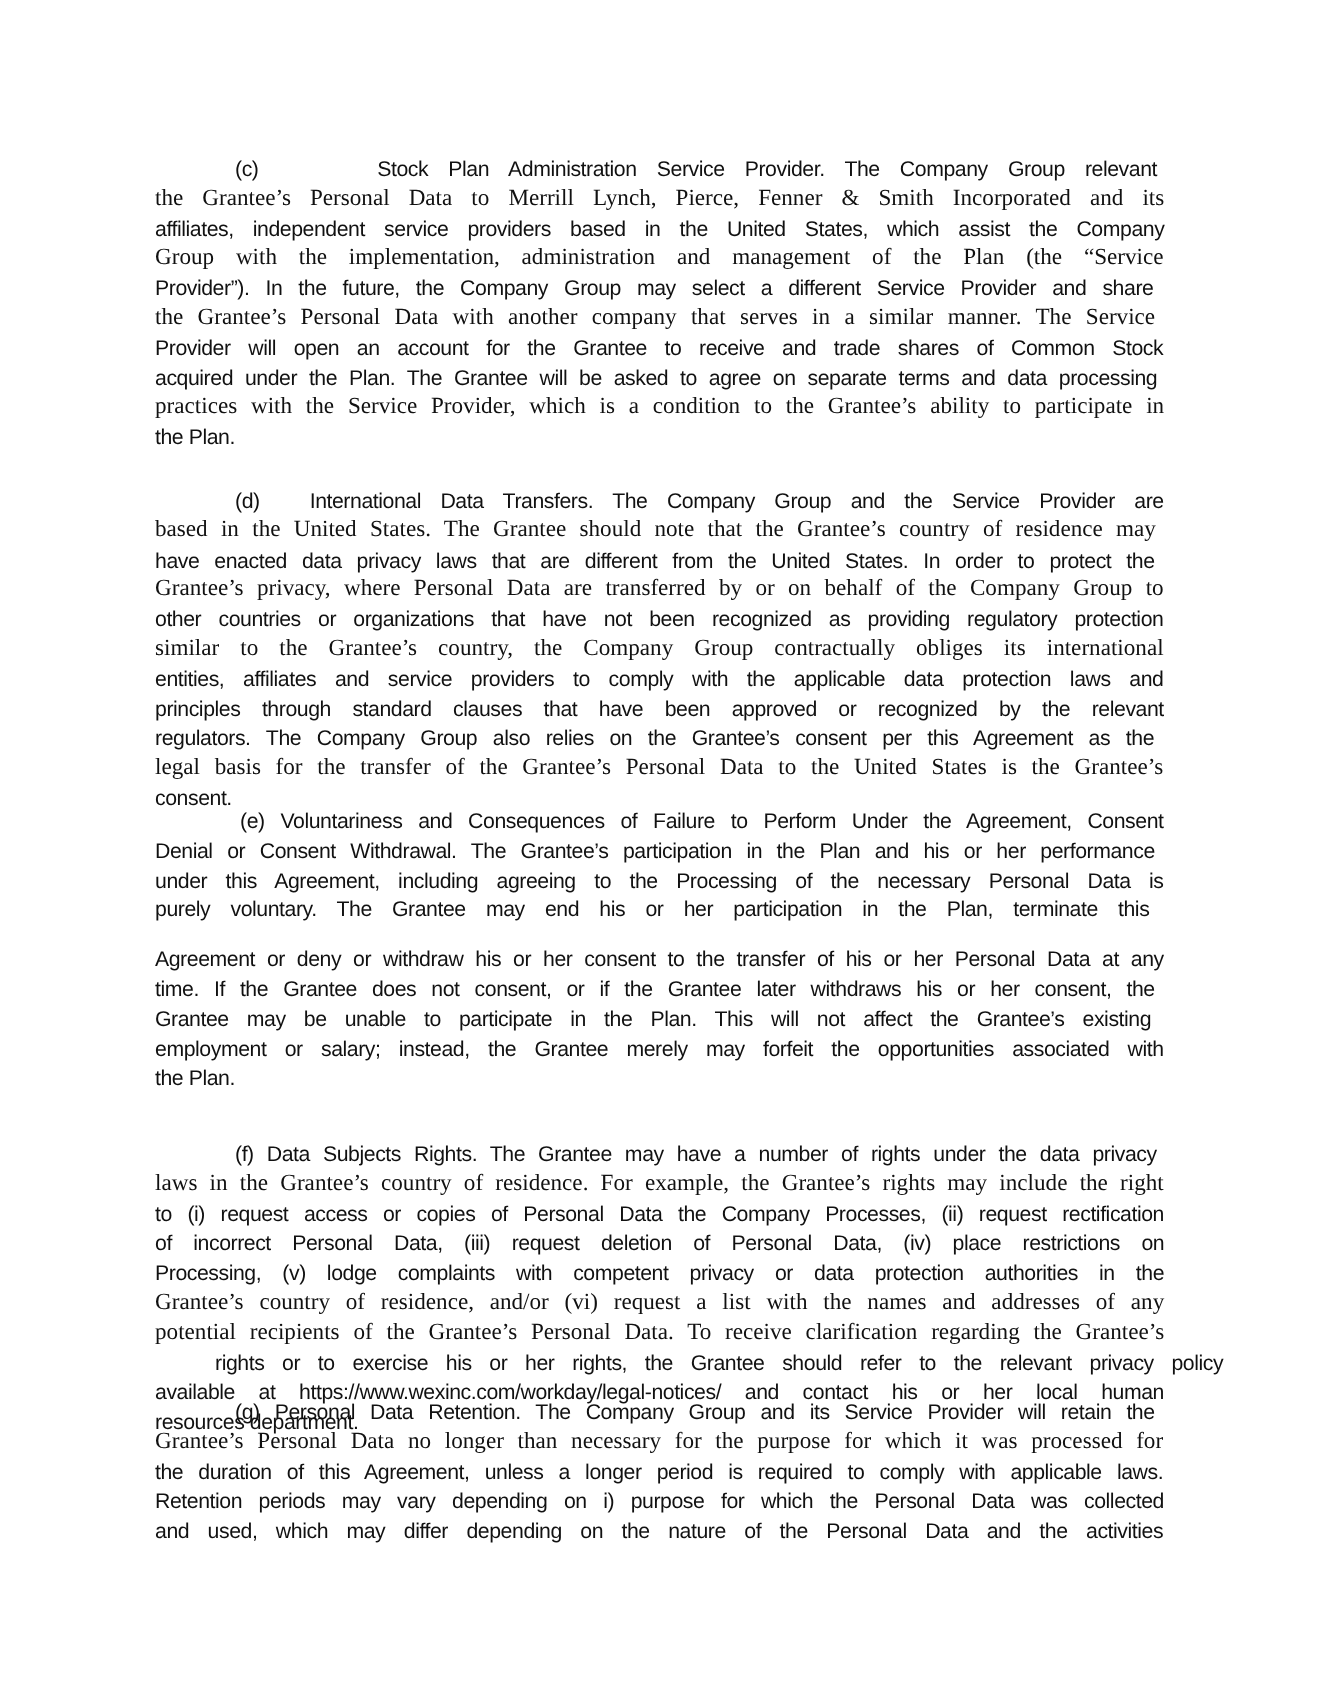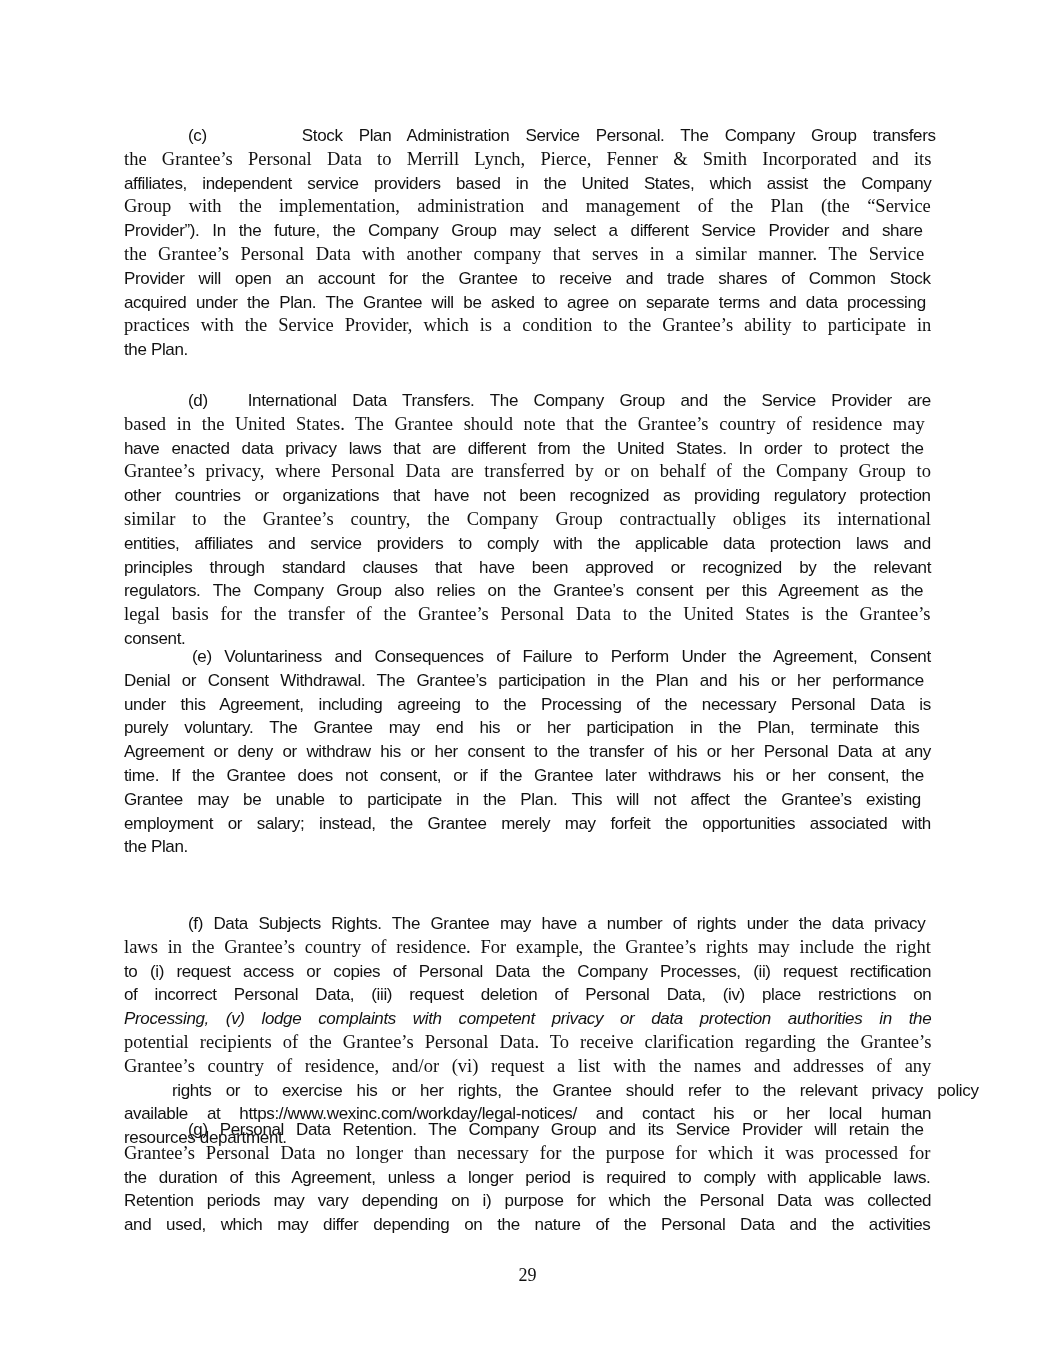--- a/index.html
+++ b/index.html
@@ -62,21 +62,21 @@
       font-size: 18px;
       color: #111111;
     }
   </style>
 </head>
 <body>
 
 <div class="page">
 
   <div class="para" style="top:124px;">
-    <span class="line sans" style="padding-left: 64px; text-align-last: justify; display: block;"><span style="display: inline-block; white-space: nowrap; word-spacing: 11.75px;"><span>(c)</span><span class="label-gap-c"></span><span>Stock Plan Administration Service Personal. The Company Group transfers</span></span></span>
+    <span class="line sans" style="padding-left: 64px; text-align-last: justify; display: block;"><span style="display: inline-block; white-space: nowrap; word-spacing: 11.75px;"><span>(c)</span><span class="label-gap-c"></span><span>Stock Plan Administration Service Provider. The Company Group relevant</span></span></span>
     <span class="line serif" style="display: block;"><span style="display: inline-block; white-space: nowrap; word-spacing: 10.6154px;">the Grantee’s Personal Data to Merrill Lynch, Pierce, Fenner &amp; Smith Incorporated and its</span></span>
     <span class="line sans" style="display: block;"><span style="display: inline-block; white-space: nowrap; word-spacing: 10.9167px;">affiliates, independent service providers based in the United States, which assist the Company</span></span>
     <span class="line serif" style="display: block;"><span style="display: inline-block; white-space: nowrap; word-spacing: 12.8182px;">Group with the implementation, administration and management of the Plan (the “Service</span></span>
     <span class="line sans" style="display: block;"><span style="display: inline-block; white-space: nowrap; word-spacing: 8.46667px;">Provider”).  In the future, the Company Group may select a different Service Provider and share</span></span>
     <span class="line serif" style="display: block;"><span style="display: inline-block; white-space: nowrap; word-spacing: 6.86667px;">the Grantee’s Personal Data with another company that serves in a similar manner.  The Service</span></span>
     <span class="line sans" style="display: block;"><span style="display: inline-block; white-space: nowrap; word-spacing: 9.73333px;">Provider will open an account for the Grantee to receive and trade shares of Common Stock</span></span>
     <span class="line sans" style="display: block;"><span style="display: inline-block; white-space: nowrap; word-spacing: 5.11765px;">acquired under the Plan.  The Grantee will be asked to agree on separate terms and data processing</span></span>
     <span class="line serif" style="display: block;"><span style="display: inline-block; white-space: nowrap; word-spacing: 6.4px;">practices with the Service Provider, which is a condition to the Grantee’s ability to participate in</span></span>
     <span class="line sans last" style="display: block;"><span style="display: inline-block; white-space: nowrap;">the Plan.</span></span>
   </div>
@@ -93,42 +93,41 @@
     <span class="line sans" style="display: block;"><span style="display: inline-block; white-space: nowrap; word-spacing: 8.13333px;">regulators.  The Company Group also relies on the Grantee’s consent per this Agreement as the</span></span>
     <span class="line serif" style="display: block;"><span style="display: inline-block; white-space: nowrap; word-spacing: 7.125px;">legal basis for the transfer of the Grantee’s Personal Data to the United States is the Grantee’s</span></span>
     <span class="line sans last" style="display: block;"><span style="display: inline-block; white-space: nowrap;">consent.</span></span>
   </div>
 
   <div class="para" style="top:645px;">
     <span class="line sans" style="padding-left: 68px; display: block;"><span style="display: inline-block; white-space: nowrap; word-spacing: 8.27273px;">(e) Voluntariness and Consequences of Failure to Perform Under the Agreement, Consent</span></span>
     <span class="line sans" style="display: block;"><span style="display: inline-block; white-space: nowrap; word-spacing: 7.26667px;">Denial or Consent Withdrawal.  The Grantee’s participation in the Plan and his or her performance</span></span>
     <span class="line sans" style="display: block;"><span style="display: inline-block; white-space: nowrap; word-spacing: 10.3846px;">under this Agreement, including agreeing to the Processing of the necessary Personal Data is</span></span>
     <span class="line sans" style="display: block;"><span style="display: inline-block; white-space: nowrap; word-spacing: 11.8px;">purely voluntary.  The Grantee may end his or her participation in the Plan, terminate this</span></span>
-    <span class="line sans" style="display: block;"><span style="display: inline-block; white-space: nowrap; word-spacing: 5.15789px;">Agreement or deny or withdraw his or her consent to the transfer of his or her Personal Data at any</span></span>
+    <span class="line sans" style="display: block; margin-top: 16px;"><span style="display: inline-block; white-space: nowrap; word-spacing: 5.15789px;">Agreement or deny or withdraw his or her consent to the transfer of his or her Personal Data at any</span></span>
     <span class="line sans" style="display: block;"><span style="display: inline-block; white-space: nowrap; word-spacing: 7.66667px;">time.  If the Grantee does not consent, or if the Grantee later withdraws his or her consent, the</span></span>
     <span class="line sans" style="display: block;"><span style="display: inline-block; white-space: nowrap; word-spacing: 10.125px;">Grantee may be unable to participate in the Plan.  This will not affect the Grantee’s existing</span></span>
     <span class="line sans" style="display: block;"><span style="display: inline-block; white-space: nowrap; word-spacing: 10.25px;">employment or salary; instead, the Grantee merely may forfeit the opportunities associated with</span></span>
     <span class="line sans last" style="display: block;"><span style="display: inline-block; white-space: nowrap;">the Plan.</span></span>
   </div>
 
   <div class="para" style="top:912px;">
     <span class="line sans" style="padding-left: 64px; display: block;"><span style="display: inline-block; white-space: nowrap; word-spacing: 6.0625px;">(f)  Data Subjects Rights. The Grantee may have a number of rights under the data privacy</span></span>
     <span class="line serif" style="display: block;"><span style="display: inline-block; white-space: nowrap; word-spacing: 5.13333px;">laws in the Grantee’s country of residence. For example, the Grantee’s rights may include the right</span></span>
     <span class="line sans" style="display: block;"><span style="display: inline-block; white-space: nowrap; word-spacing: 8.07143px;">to (i) request access or copies of Personal Data the Company Processes, (ii) request rectification</span></span>
     <span class="line sans" style="display: block;"><span style="display: inline-block; white-space: nowrap; word-spacing: 12.7692px;">of incorrect Personal Data, (iii) request deletion of Personal Data, (iv) place restrictions on</span></span>
-    <span class="line sans" style="display: block;"><span style="display: inline-block; white-space: nowrap; word-spacing: 12.5px; font-style: italic;">Processing, (v) lodge complaints with competent privacy or data protection authorities in the</span></span>
+    <span class="line sans" style="display: block;"><span style="display: inline-block; white-space: nowrap; word-spacing: 12.5px;">Processing, (v) lodge complaints with competent privacy or data protection authorities in the</span></span>
+    <span class="line serif" style="display: block;"><span style="display: inline-block; white-space: nowrap; word-spacing: 8px;">Grantee’s country of residence, and/or (vi) request a list with the names and addresses of any</span></span>
     <span class="line serif" style="display: block;"><span style="display: inline-block; white-space: nowrap; word-spacing: 6.41667px;">potential recipients of the Grantee’s Personal Data. To receive clarification regarding the Grantee’s</span></span>
-    <span class="line serif" style="display: block;"><span style="display: inline-block; white-space: nowrap; word-spacing: 8px;">Grantee’s country of residence, and/or (vi) request a list with the names and addresses of any</span></span>
     <span class="line sans" style="display: block;"><span style="display: inline-block; white-space: nowrap; word-spacing: 9.8125px; margin-left: 48px;">rights or to exercise his or her rights, the Grantee should refer to the relevant privacy policy</span></span>
     <span class="line sans" style="display: block;"><span style="display: inline-block; white-space: nowrap; word-spacing: 14.5556px;">available at https://www.wexinc.com/workday/legal-notices/ and contact his or her local human</span></span>
     <span class="line sans last" style="display: block;"><span style="display: inline-block; white-space: nowrap;">resources department.</span></span>
   </div>
 
   <div class="para" style="top:1118px;">
     <span class="line sans" style="padding-left: 64px; display: block;"><span style="display: inline-block; white-space: nowrap; word-spacing: 7.64286px;">(g)  Personal Data Retention. The Company Group and its Service Provider will retain the</span></span>
     <span class="line serif" style="display: block;"><span style="display: inline-block; white-space: nowrap; word-spacing: 6.33333px;">Grantee’s Personal Data no longer than necessary for the purpose for which it was processed for</span></span>
     <span class="line sans" style="display: block;"><span style="display: inline-block; white-space: nowrap; word-spacing: 7.73333px;">the duration of this Agreement, unless a longer period is required to comply with applicable laws.</span></span>
     <span class="line sans" style="display: block;"><span style="display: inline-block; white-space: nowrap; word-spacing: 8.85714px;">Retention periods may vary depending on i) purpose for which the Personal Data was collected</span></span>
     <span class="line sans" style="display: block;"><span style="display: inline-block; white-space: nowrap; word-spacing: 10.4px;">and used, which may differ depending on the nature of the Personal Data and the activities</span></span>
   </div>
 
-  <div class="page-number">29</div>
 </div>
 
 </body></html>

